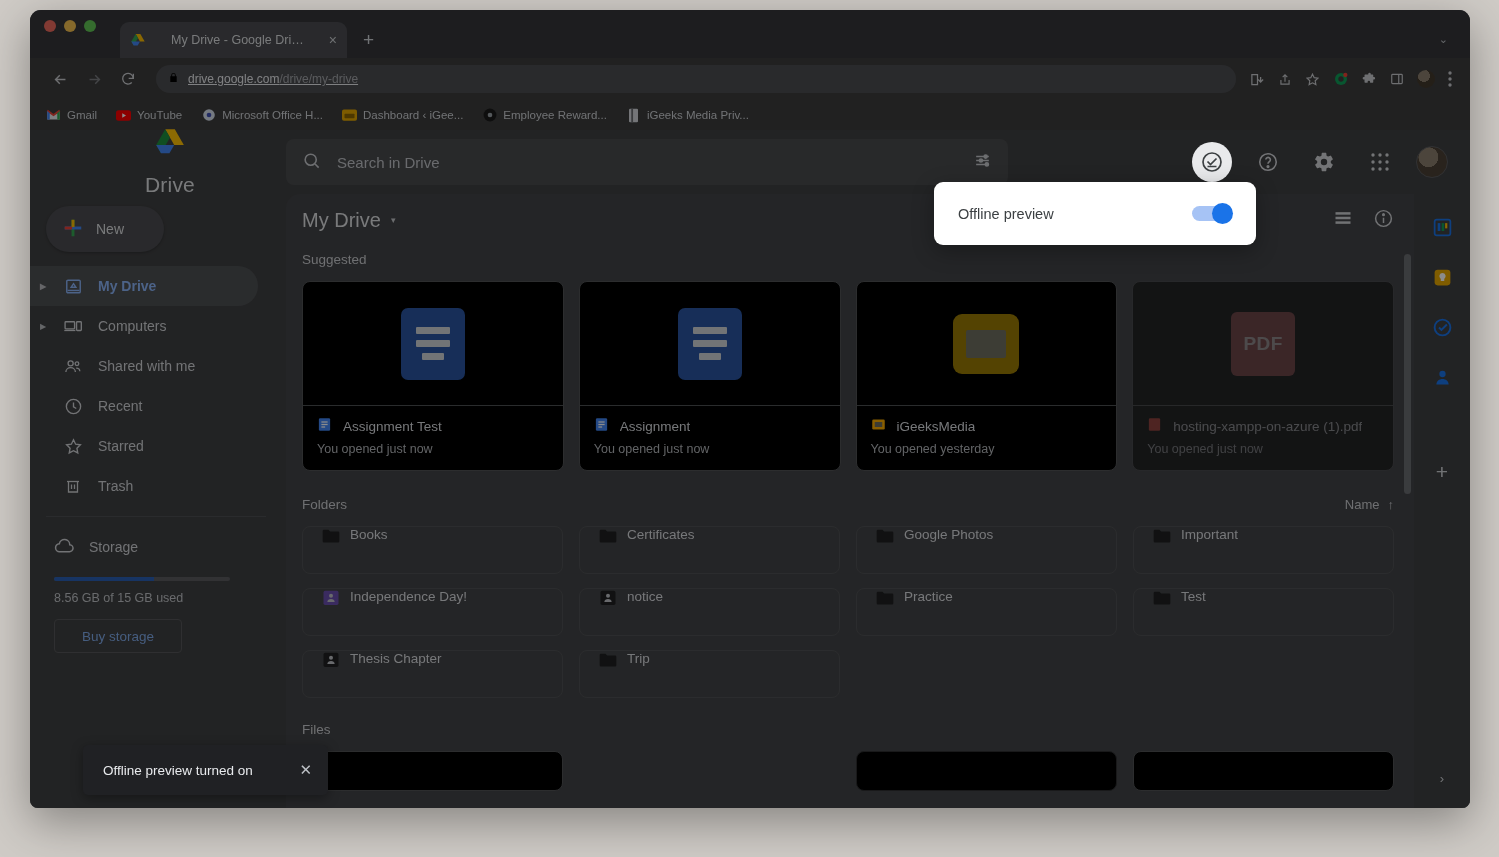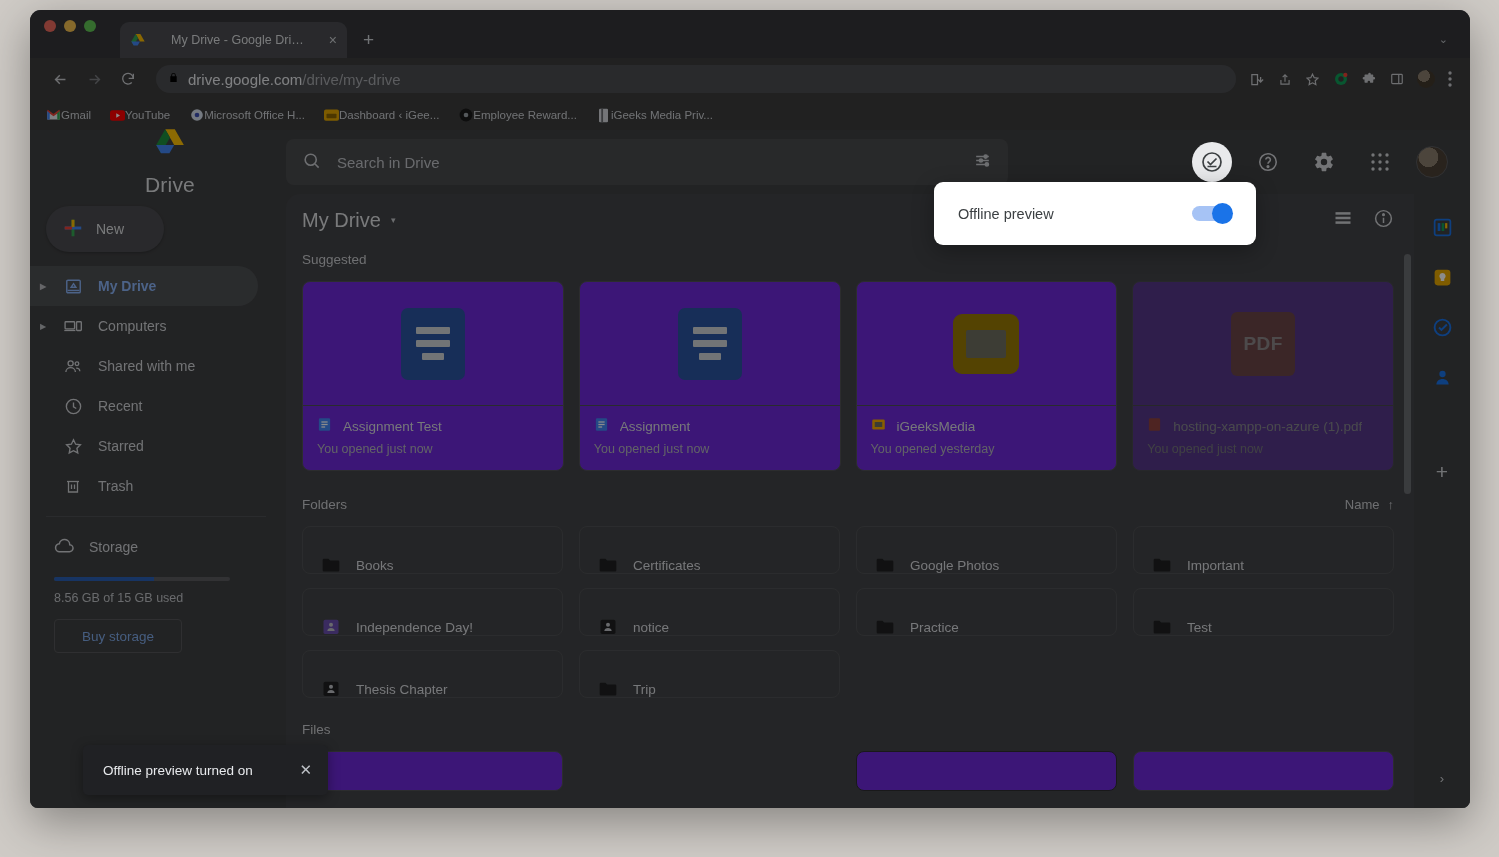--- a/index.html
+++ b/index.html
@@ -45,27 +45,27 @@
   .omnibar {
     height: 42px; background: #3c3c3c; display: flex; align-items: center;
     padding: 0 16px; gap: 6px;
   }
   .navbtn { width: 28px; height: 28px; display: flex; align-items: center; justify-content: center; color: #c8cace; }
   .navbtn.dis { color: #7c7e82; }
   .urlbox {
     flex: 1; height: 28px; background: #4c4d51; border-radius: 14px;
     display: flex; align-items: center; padding: 0 12px; gap: 9px; margin: 0 8px;
   }
-  .urltext { font-size: 15px; color: #e8eaed; white-space: nowrap; }
+  .urltext { font-size: 12px; color: #e8eaed; white-space: nowrap; text-decoration: underline; }
   .urltext .path { color: #a4a7ab; }
   .tbicons { display: flex; align-items: center; gap: 13px; padding-right: 2px; }
   .tbicons .ti { color: #c8cace; display: flex; align-items: center; }
 
   .bookbar { height: 30px; background: #3c3c3c; display: flex; align-items: center; padding: 0 16px; gap: 19px; }
-  .bm { display: flex; align-items: center; font-size: 11.5px; color: #cdd0d4; white-space: nowrap; }
+  .bm { display: flex; align-items: center; gap: 6px; font-size: 11.5px; color: #cdd0d4; white-space: nowrap; }
   .bm-ico { width: 15px; height: 15px; flex: 0 0 15px; display: flex; align-items: center; justify-content: center; }
 
   
   #app { position: relative; height: calc(798px - 48px - 42px - 30px); background: #3f4042; }
   .topbar { height: 64px; display: flex; align-items: center; }
   .brand { width: 256px; display: flex; align-items: center; gap: 10px; padding-left: 24px; flex-direction: column; }
   .brand-name { font-size: 21px; color: #dcdee1; letter-spacing: .2px; }
   .searchwrap { flex: 1; max-width: 722px; }
   .searchbox {
     height: 46px; background: #4a4b4e; border-radius: 8px; display: flex;
@@ -112,38 +112,38 @@
   .main { flex: 1; background: #434447; border-radius: 14px 0 0 0; position: relative; overflow: hidden; }
   .mtoolbar { height: 52px; display: flex; align-items: center; padding: 0 20px 0 16px; }
   .mtitle { font-size: 20px; color: #dcdee1; display: flex; align-items: center; gap: 10px; }
   .mtitle .dd { font-size: 9px; color: #c3c5c9; }
   .mright { margin-left: auto; display: flex; align-items: center; gap: 20px; color: #cdcfd3; }
   .content { padding: 0 20px 0 16px; height: calc(100% - 52px); overflow: hidden; position: relative; }
   .sect-h { font-size: 13.5px; color: #c9cbcf; padding: 6px 0 14px 0; display: flex; align-items: center; }
   .sect-h .sort { margin-left: auto; display: flex; align-items: center; gap: 8px; font-size: 13px; color: #c9cbcf; }
 
   .sugg { display: grid; grid-template-columns: repeat(4, 1fr); gap: 15px; }
-  .card { border: 1px solid #505255; border-radius: 8px; overflow: hidden; background: #6d28d9; }
+  .card { border: 1px solid #505255; border-radius: 8px; overflow: hidden; background: #000000; }
   .card .thumb { height: 124px; display: flex; align-items: center; justify-content: center; border-bottom: 1px solid #4e5053; }
   .card .meta { padding: 11px 14px 14px; }
   .card .fn { display: flex; align-items: center; gap: 11px; font-size: 13.5px; color: #d8dade; }
   .card .fn span { white-space: nowrap; overflow: hidden; text-overflow: ellipsis; }
   .card .sub { font-size: 12.5px; color: #b3b6ba; margin-top: 7px; }
   .faded { opacity: .45; }
 
   .docicon { width: 64px; height: 72px; border-radius: 7px; background: #2a55a0; display: flex; flex-direction: column; align-items: center; justify-content: center; gap: 6px; }
   .docicon i { display: block; height: 7px; border-radius: 1px; background: #cfd3d8; }
   .slideicon { width: 66px; height: 60px; border-radius: 9px; background: #9a7b05; display: flex; align-items: center; justify-content: center; }
   .slideicon i { display: block; width: 40px; height: 28px; background: #6f6f62; border-radius: 2px; }
   .pdficon { width: 64px; height: 64px; border-radius: 6px; background: #9e4a4a; display: flex; align-items: center; justify-content: center; color: #e7dada; font-size: 19px; font-weight: bold; letter-spacing: .5px; }
 
   .folders { display: grid; grid-template-columns: repeat(4, 1fr); gap: 14px 16px; }
   .folder {
     height: 48px; border: 1px solid #4f5154; border-radius: 8px; display: flex;
-    align-items: flex-end; gap: 15px; padding-left: 18px; font-size: 13.5px; color: #d8dade;
+    align-items: flex-start; gap: 9px; padding-left: 18px; font-size: 13.5px; color: #d8dade;
   }
   .folder .fico { width: 20px; height: 17px; flex: 0 0 20px; }
 
   
   .vscroll { position: absolute; right: 3px; top: 8px; width: 7px; height: 240px; background: #6b6d71; border-radius: 4px; }
 
   
   .rail {
     width: 56px; flex: 0 0 56px; background: #3f4042; display: flex;
     flex-direction: column; align-items: center; padding-top: 22px; gap: 28px;

